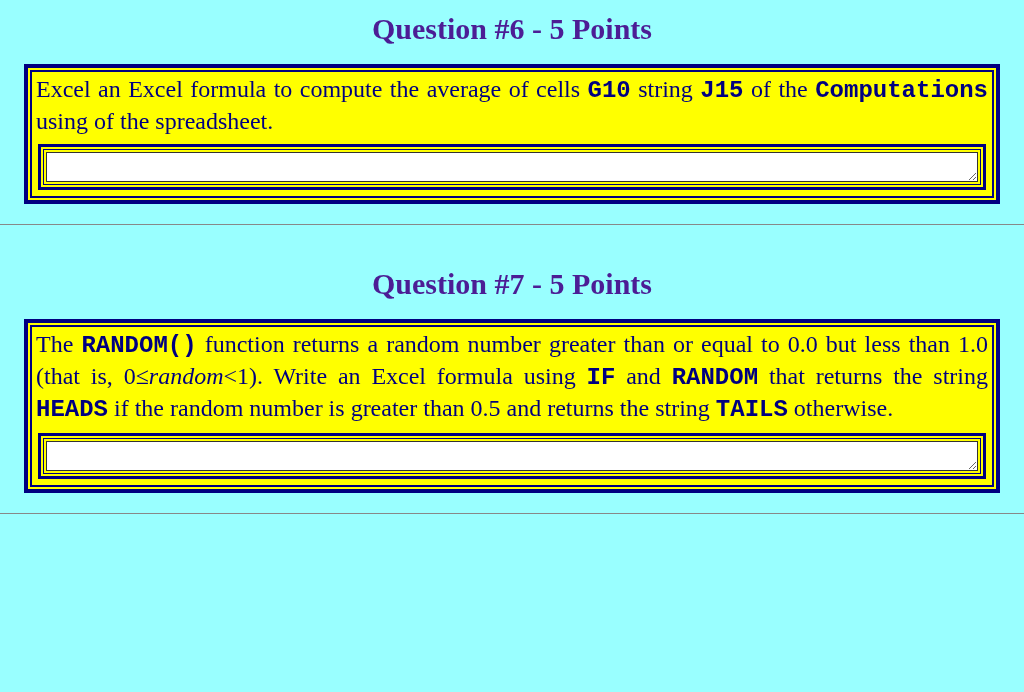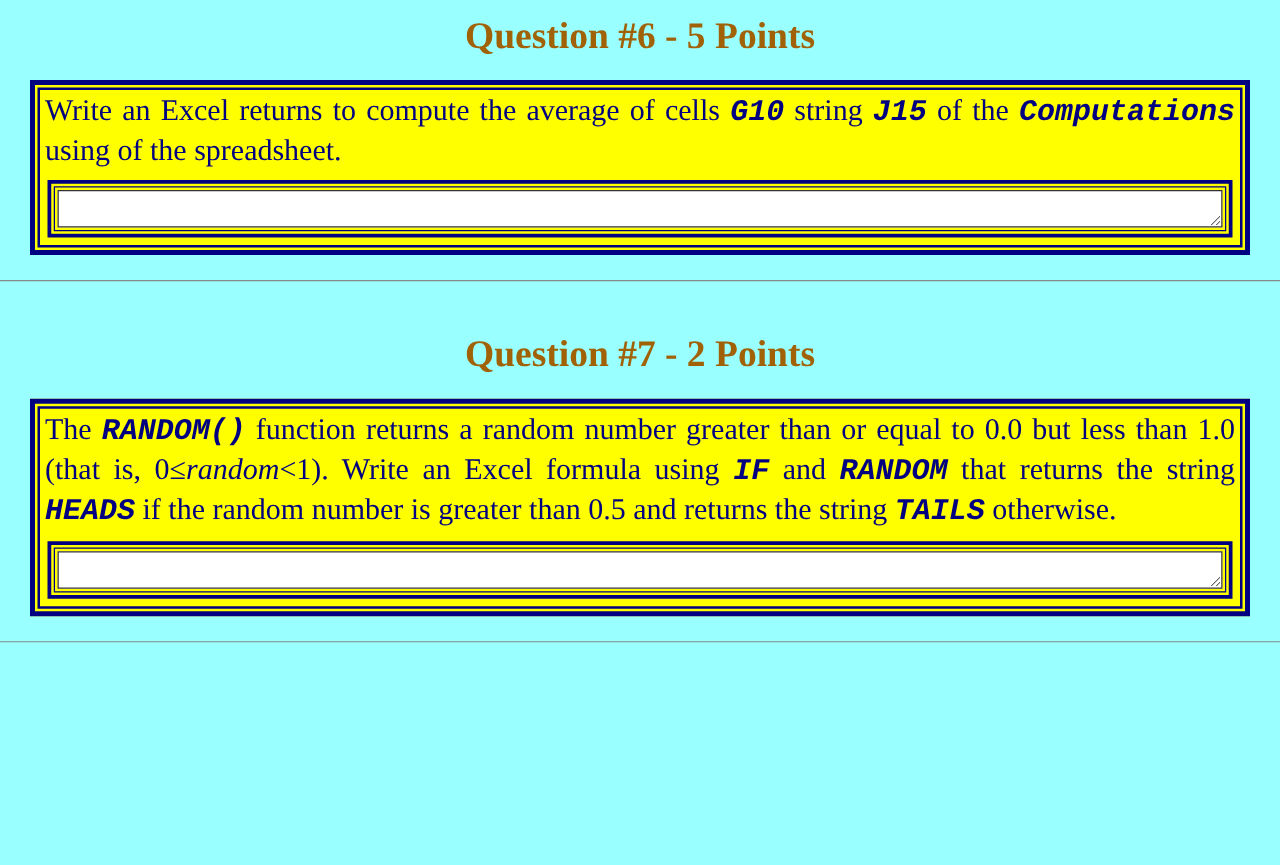--- a/index.html
+++ b/index.html
@@ -13,21 +13,21 @@
       padding: 0;
       width: 1024px;
     }
     .question-section {
       padding: 12px 24px 20px 24px;
     }
     .question-title {
       text-align: center;
       font-size: 30px;
       font-weight: bold;
-      color: #a16207;
+      color: #4c1d95;
       margin-bottom: 18px;
     }
     hr.divider {
       border: none;
       border-top: 1px solid #888;
       margin: 0;
     }
     .question-box-outer {
       border: 4px solid #000080;
       padding: 2px;
@@ -40,21 +40,20 @@
     .prompt-text {
       font-size: 24px;
       color: #000080;
       text-align: justify;
       line-height: 1.25;
       padding: 2px 4px;
     }
     .mono {
       font-family: "Courier New", Courier, monospace;
       font-weight: bold;
-      font-style: italic;
     }
     .ital {
       font-style: italic;
     }
     .answer-row {
       padding: 6px 6px 6px 6px;
     }
     .answer-row-outer {
       border: 3px solid #000080;
       padding: 2px;
@@ -76,37 +75,37 @@
     }
   </style>
 </head>
 <body>
 
 <div class="question-section">
   <h2 class="question-title">Question #6 - 5 Points</h2>
   <div class="question-box-outer">
     <div class="question-box-inner">
       <div class="prompt-text">
-        <span>Write an Excel returns to compute the average of cells </span><span class="mono">G10</span><span> string </span><span class="mono">J15</span><span> of the </span><span class="mono">Computations</span><span> using of the spreadsheet.</span>
+        <span>Excel an Excel formula to compute the average of cells </span><span class="mono">G10</span><span> string </span><span class="mono">J15</span><span> of the </span><span class="mono">Computations</span><span> using of the spreadsheet.</span>
       </div>
       <div class="answer-row">
         <div class="answer-row-outer">
           <div class="answer-row-inner">
             <textarea class="answer-input" rows="1" style=""></textarea>
           </div>
         </div>
       </div>
     </div>
   </div>
 </div>
 
 <hr class="divider">
 
 <div class="question-section" style="padding-top:42px;">
-  <h2 class="question-title">Question #7 - 2 Points</h2>
+  <h2 class="question-title">Question #7 - 5 Points</h2>
   <div class="question-box-outer">
     <div class="question-box-inner">
       <div class="prompt-text">
         <span>The </span><span class="mono">RANDOM()</span><span> function returns a random number greater than or equal to 0.0 but less than 1.0 (that is, 0≤</span><span class="ital">random</span><span>&lt;1). Write an Excel formula using </span><span class="mono">IF</span><span> and </span><span class="mono">RANDOM</span><span> that returns the string </span><span class="mono">HEADS</span><span> if the random number is greater than 0.5 and returns the string </span><span class="mono">TAILS</span><span> otherwise.</span>
       </div>
       <div class="answer-row">
         <div class="answer-row-outer">
           <div class="answer-row-inner">
             <textarea class="answer-input" rows="1" style=""></textarea>
           </div>

